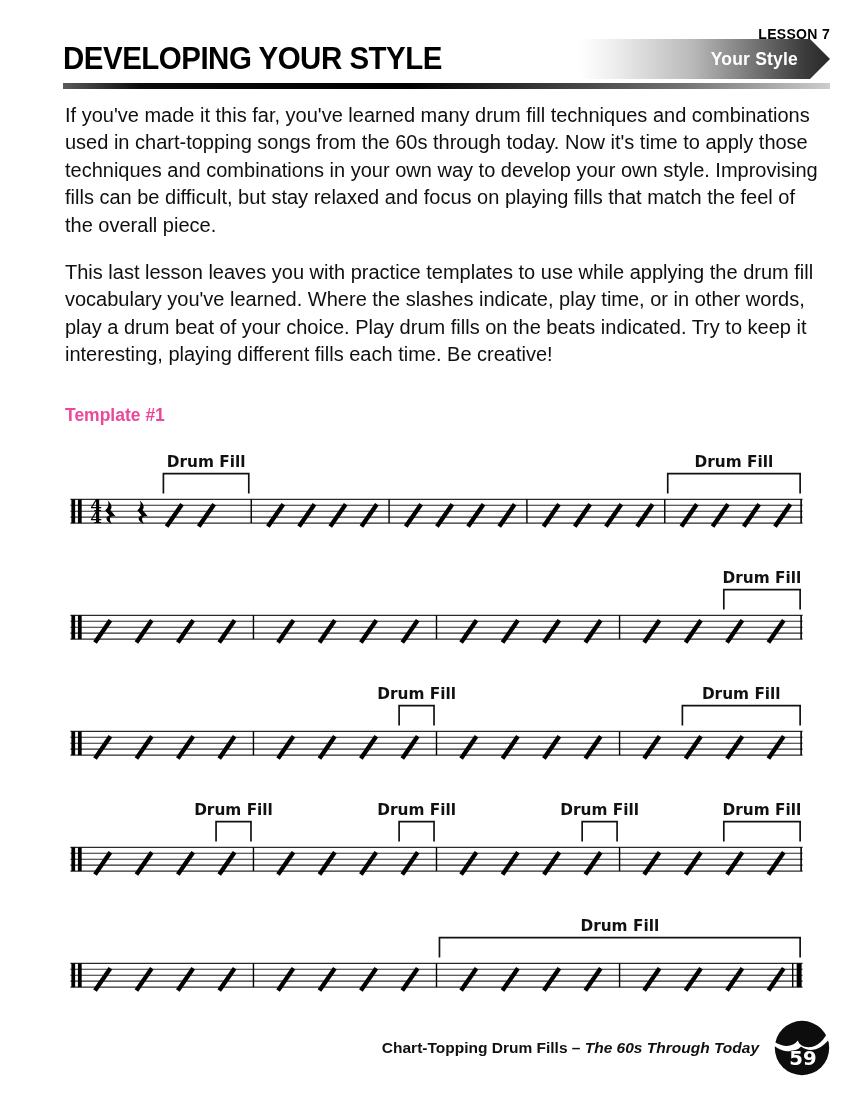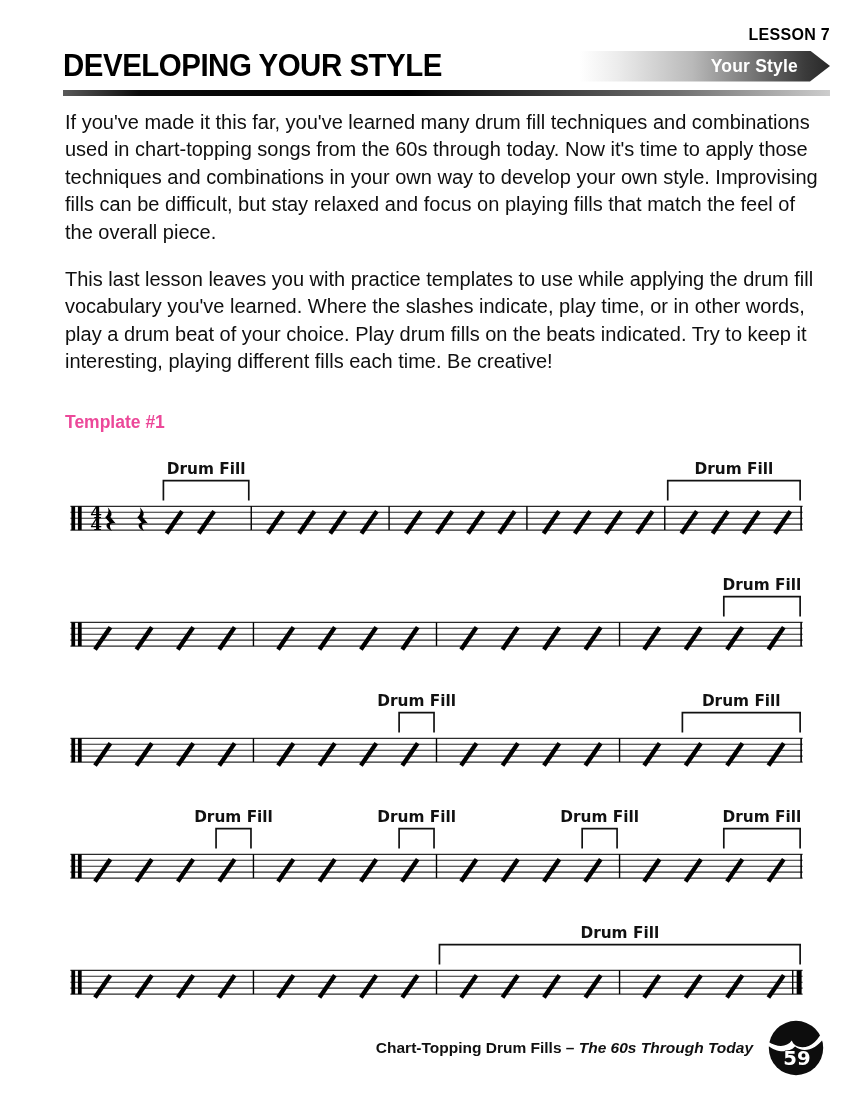--- a/index.html
+++ b/index.html
@@ -9,44 +9,43 @@
     position:relative;
     width:850px;height:1100px;
     background:#fff;
     padding:26px 20px 0 63px;
     font-family:"Liberation Sans",sans-serif;
     color:#0f0f0f;
     overflow:hidden;
   }
   .lesson-label{
     text-align:right;
-    font-size:16px;
+    font-size:14px;
     font-weight:bold;
     letter-spacing:.3px;
-    margin-bottom:5px;
     color:#000;
   }
   .title-row{
     display:flex;
     justify-content:space-between;
     align-items:center;
     height:34px;
   }
   .page-title{
     margin:0;
     font-size:31px;
     font-weight:bold;
     letter-spacing:-.5px;
     transform:scaleX(.95);
     transform-origin:left center;
     white-space:nowrap;
     color:#000;
   }
   .style-banner{
-    width:250px;height:31px;
+    width:250px;height:40px;
     background:linear-gradient(90deg,#ffffff 0%,#ececec 15%,#b9b9b9 45%,#6e6e6e 72%,#3b3b3b 90%,#282828 100%);
     clip-path:polygon(0 0,92% 0,100% 50%,92% 100%,0 100%);
     display:flex;align-items:center;justify-content:flex-end;
     padding-right:32px;
     flex:0 0 auto;
   }
   .style-banner span{
     color:#fff;
     font-weight:bold;
     font-size:17.5px;
@@ -66,21 +65,21 @@
   .intro-p + .intro-p{margin-top:20px;}
   .template-heading{
     margin:36px 0 12px 2px;
     font-size:17.5px;
     font-weight:bold;
     color:#ec4899;
   }
   #staves svg.staff{display:block;margin:0 0 22px 5px;}
   .footer{
     position:absolute;
-    right:24px;bottom:22px;
+    right:18px;bottom:22px;
     display:flex;align-items:center;gap:13px;
   }
   .footer-text{
     font-size:15.5px;
     font-weight:bold;
     color:#101010;
     white-space:nowrap;
   }
   .footer-text em{font-style:italic;}
   .badge-num{paint-order:stroke;}

